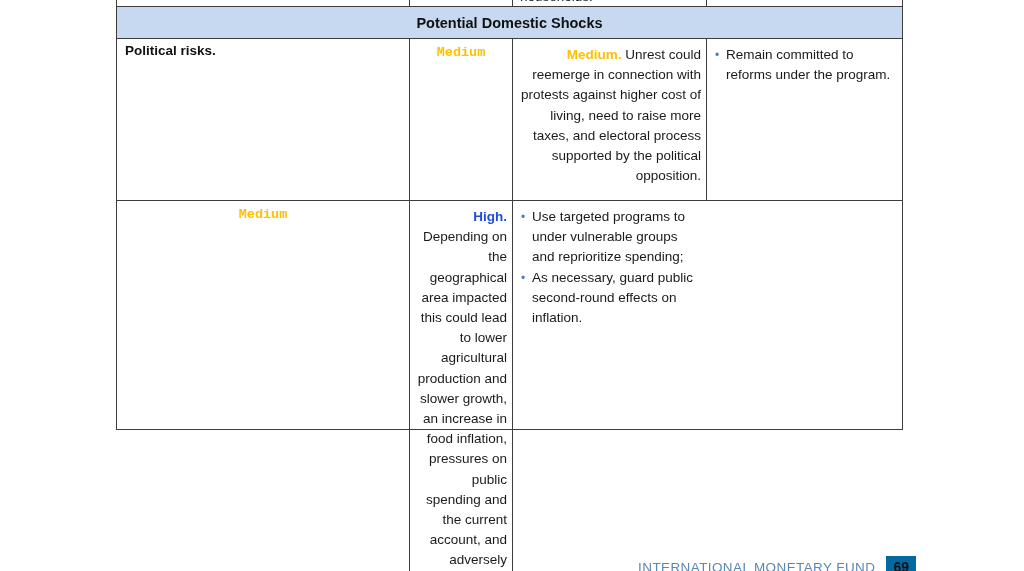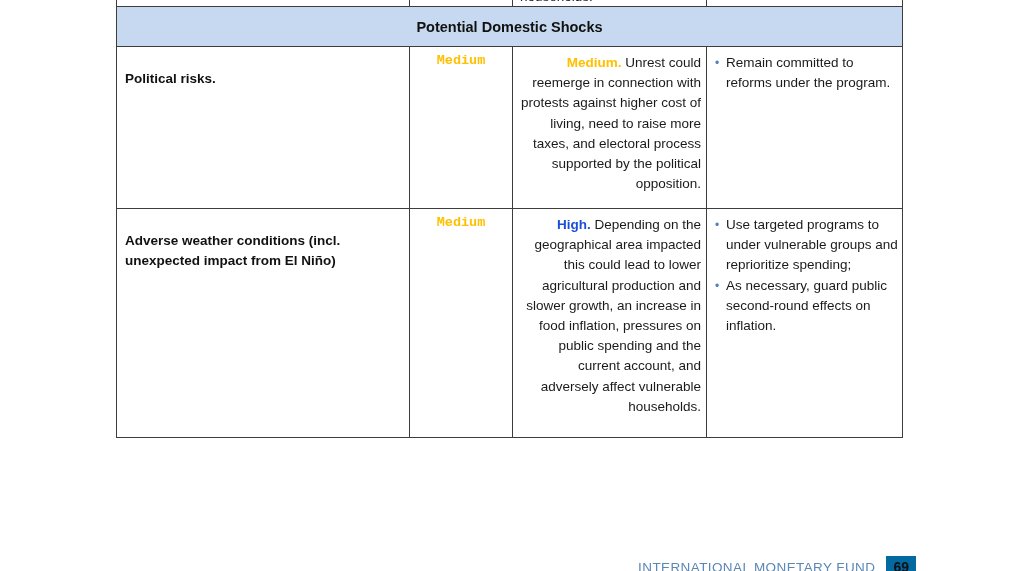--- a/index.html
+++ b/index.html
@@ -36,21 +36,21 @@
   .row-partial { height: 27px; border-bottom: 1px solid #3d3d3d; }
   .row-partial .cell { position: relative; overflow: hidden; }
   .partial-text {
     position: absolute;
     left: 7px; bottom: 2px;
     font-size: 13.5px;
     color: #1a1a1a;
   }
 
   .row-section {
-    height: 40px;
+    height: 32px;
     background: #c6d9f0;
     border-bottom: 1px solid #3d3d3d;
     display: flex;
     align-items: center;
     justify-content: center;
   }
   .section-title {
     font-size: 14.5px;
     font-weight: bold;
     color: #111111;
@@ -58,21 +58,21 @@
 
   .row-risk1 { height: 162px; border-bottom: 1px solid #3d3d3d; }
   .row-risk2 { height: 228px; }
 
   .cell { padding: 5px 8px 4px 8px; }
   .cell-risk {
     font-size: 13.5px;
     font-weight: bold;
     color: #111111;
     line-height: 20px;
-    padding-top: 22px;
+    padding-top: 2px;
   }
   .cell-likelihood {
     font-size: 13.5px;
     font-weight: bold;
     text-align: center;
     padding-top: 6px;
     font-family: Liberation Mono, monospace;
   }
   .gold { color: #ffc000; }
   .red  { color: #1d4ed8; }
@@ -162,21 +162,20 @@
         <ul class="policy-list">
           <li class="policy-item">
             <span class="bullet">•</span>
             <span class="policy-text">Remain committed to reforms under the program.</span>
           </li>
         </ul>
       </div>
     </div>
 
     <div class="trow row-risk2">
-      <div class="cell cell-risk">Adverse weather conditions (incl. unexpected impact from El Niño)</div>
       <div class="cell cell-likelihood gold">Medium</div>
       <div class="cell cell-impact">
         <span class="impact-level red">High.</span><span> Depending on the geographical area impacted this could lead to lower agricultural production and slower growth, an increase in food inflation, pressures on public spending and the current account, and adversely affect vulnerable households.</span>
       </div>
       <div class="cell cell-policy">
         <ul class="policy-list">
           <li class="policy-item">
             <span class="bullet">•</span>
             <span class="policy-text">Use targeted programs to under vulnerable groups and reprioritize spending;</span>
           </li>

